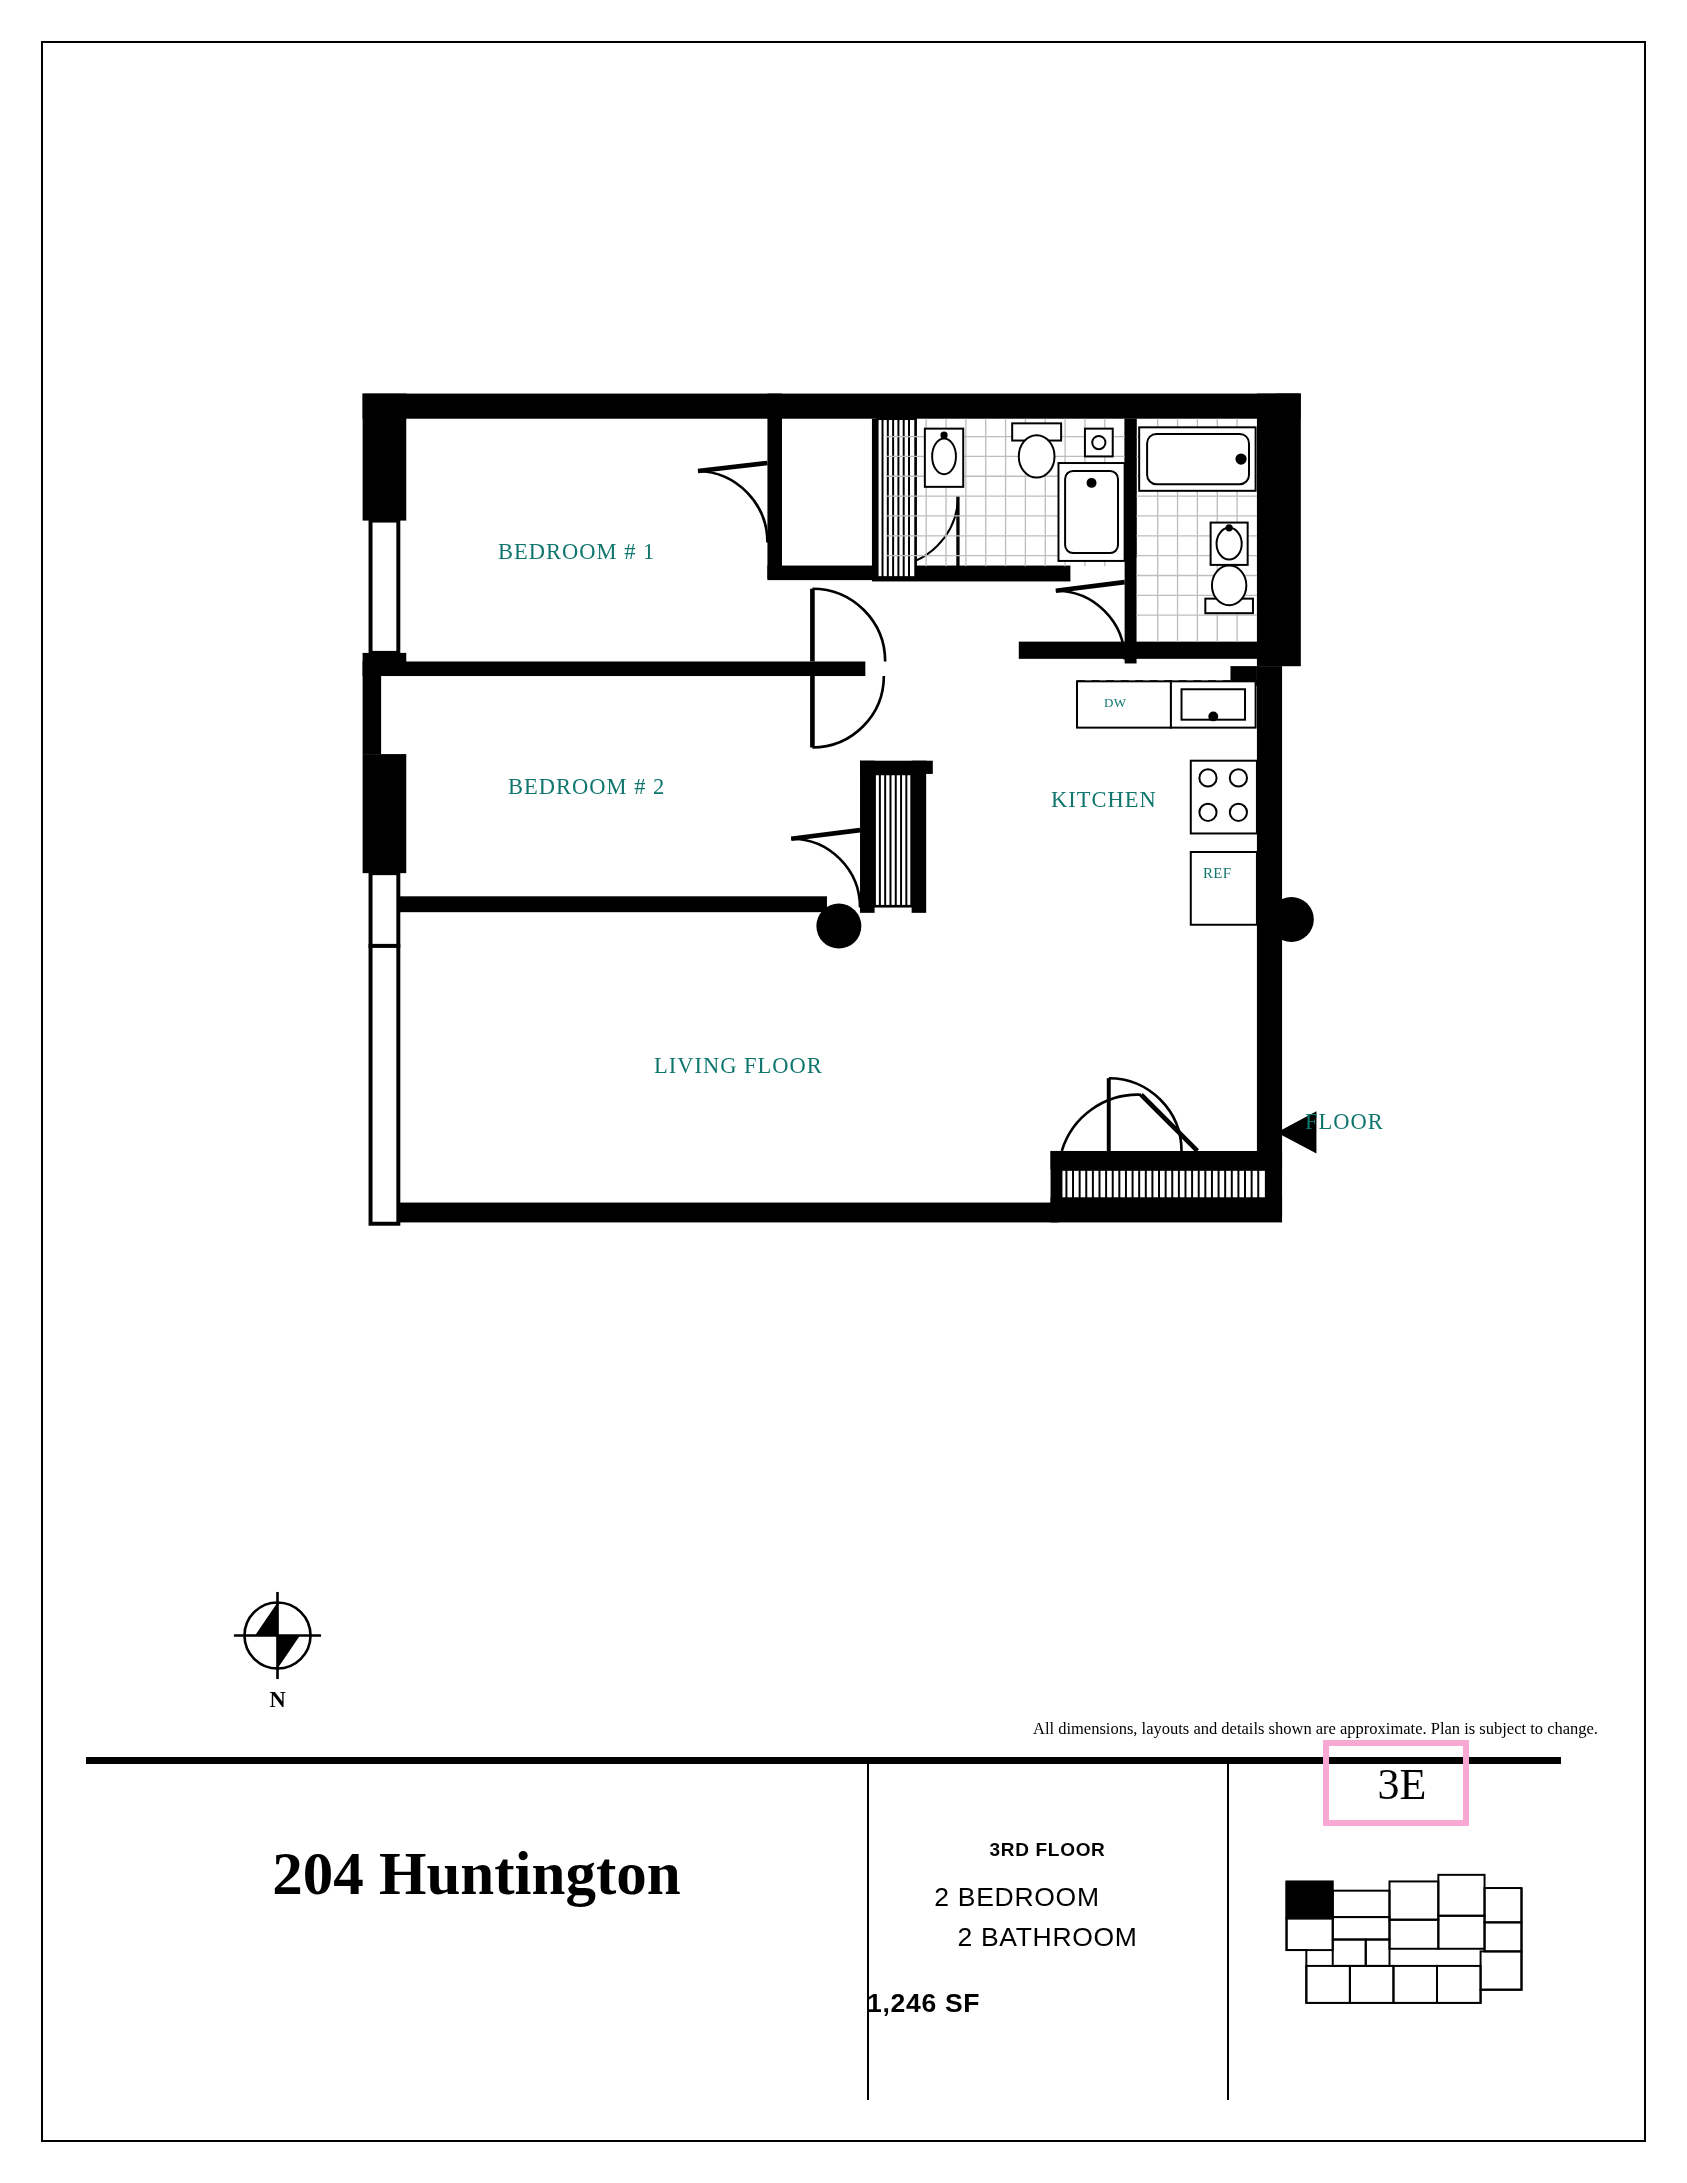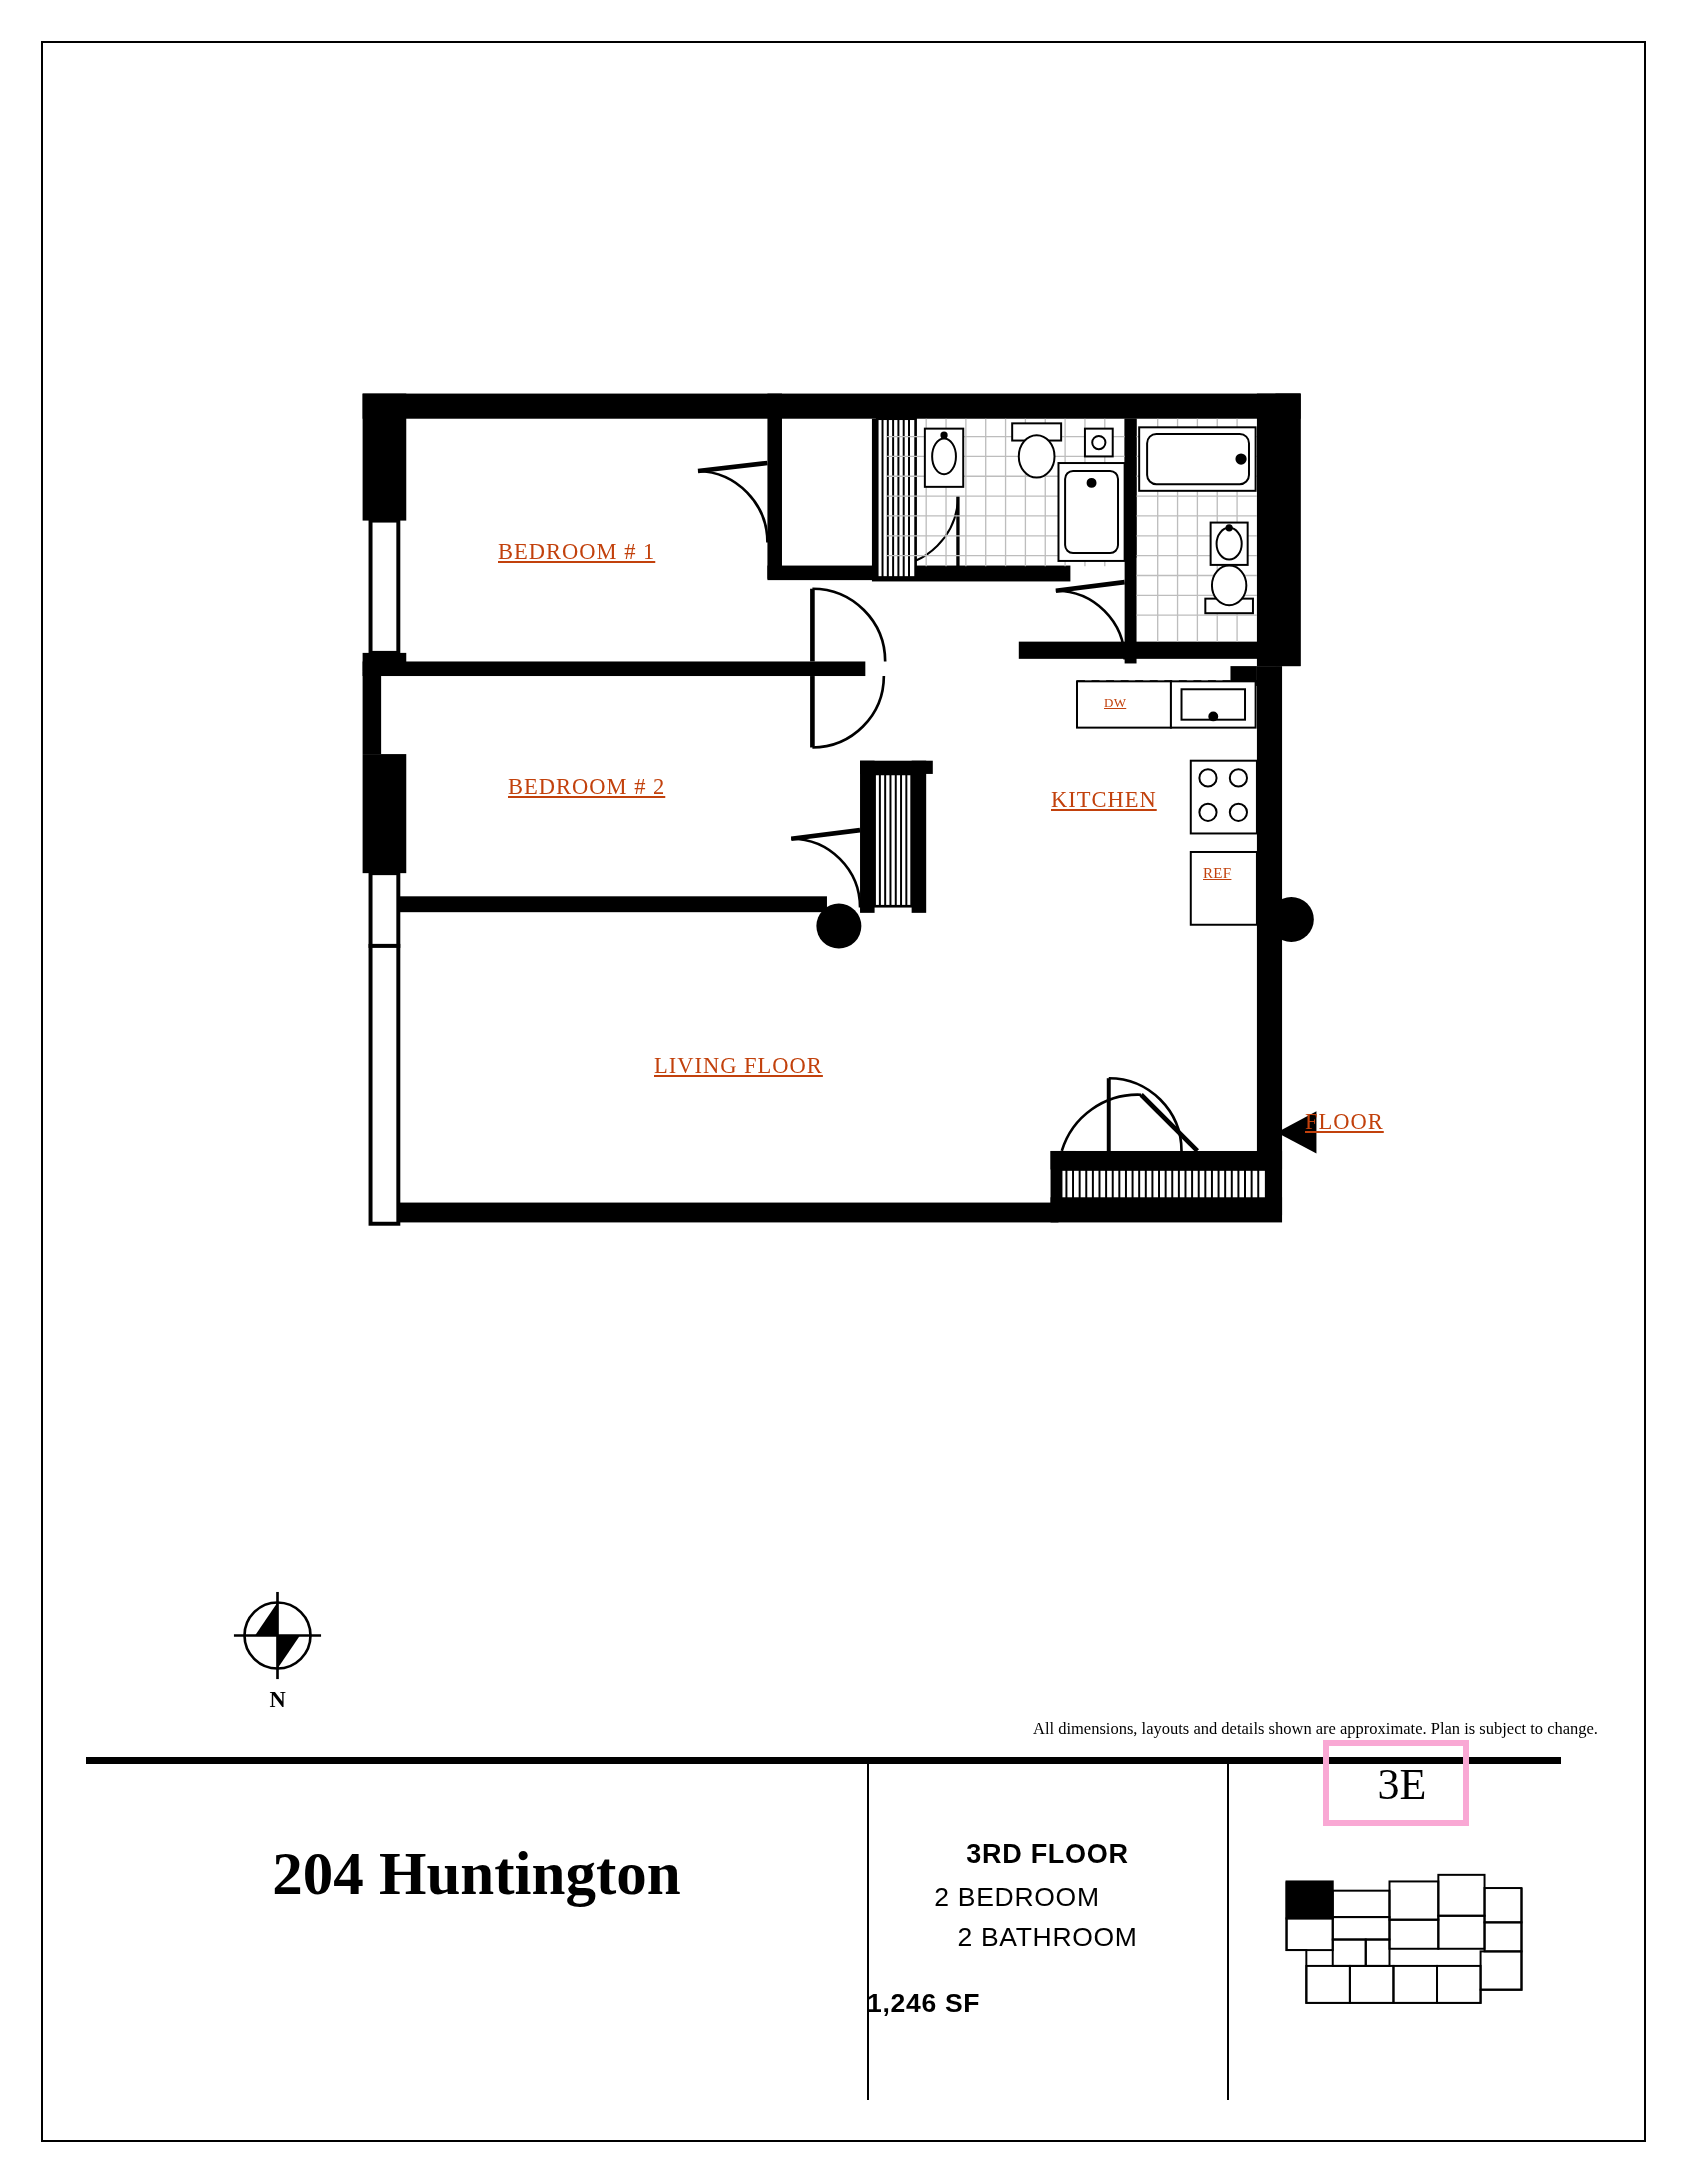--- a/index.html
+++ b/index.html
@@ -35,23 +35,22 @@
     width: 1687px;
     height: 1786px;
   }
 
   
   .room-label {
     position: absolute;
     font-family: "Liberation Serif", serif;
     font-size: 22.5px;
     letter-spacing: 1px;
-    color: #c2410c;
+    color: #0f766e;
     white-space: nowrap;
-    text-decoration: underline;
   }
 
   
   #compass-wrap {
     position: absolute;
     left: 218px;
     top: 1588px;
     width: 119px;
     height: 126px;
   }
@@ -126,21 +125,21 @@
   }
 
   #floor-label {
     position: absolute;
     left: 781px;
     top: 76px;
     width: 361px;
     text-align: center;
     font-family: "Liberation Sans", sans-serif;
     font-weight: bold;
-    font-size: 27px;
+    font-size: 19px;
     letter-spacing: 0.7px;
   }
   #bed-count {
     position: absolute;
     left: 781px;
     top: 119px;
     width: 300px;
     text-align: center;
     font-family: "Liberation Sans", sans-serif;
     font-size: 26.5px;

